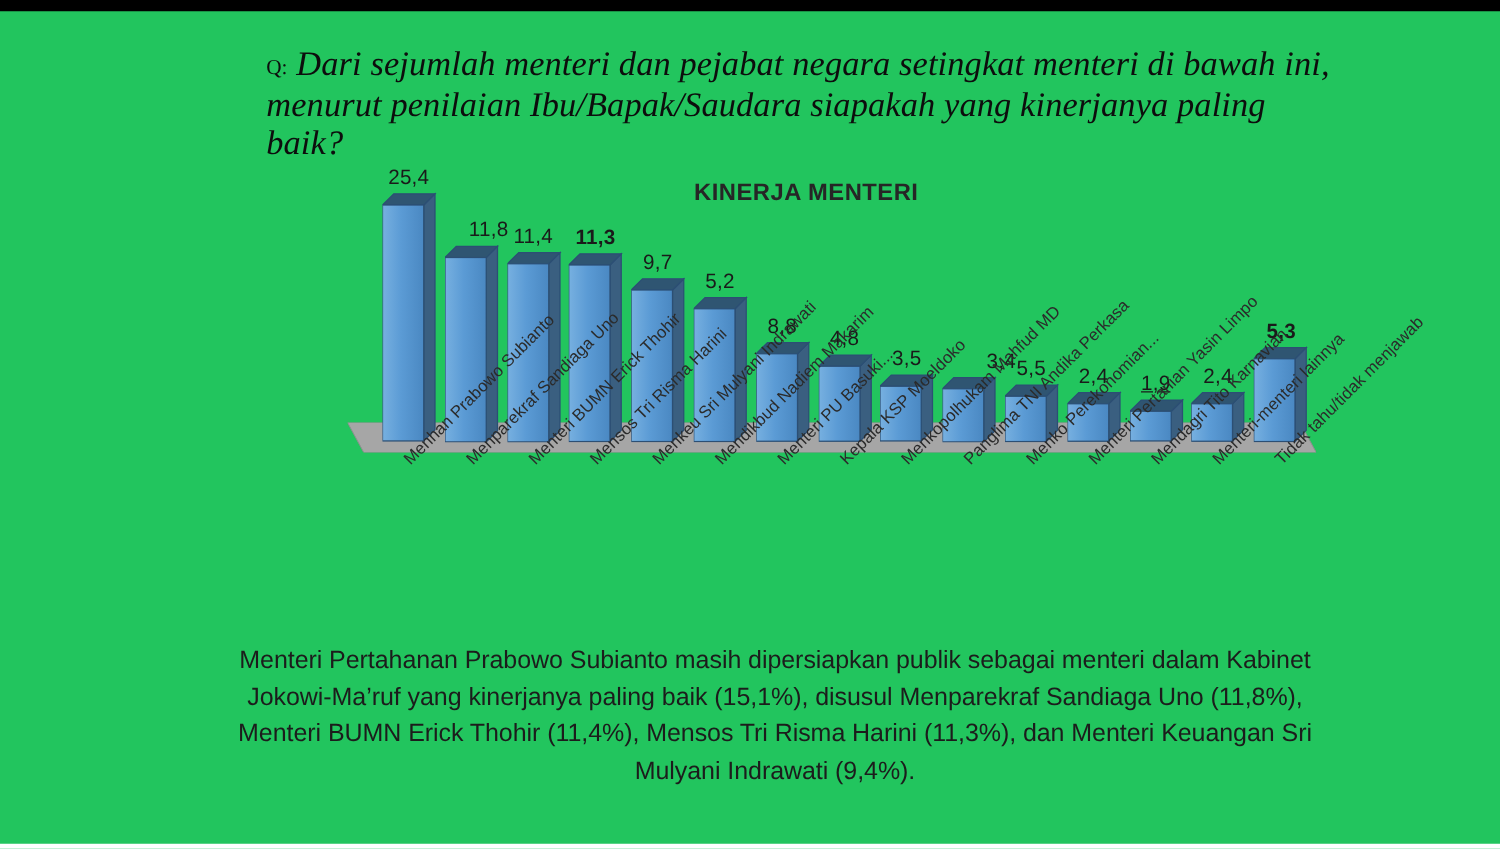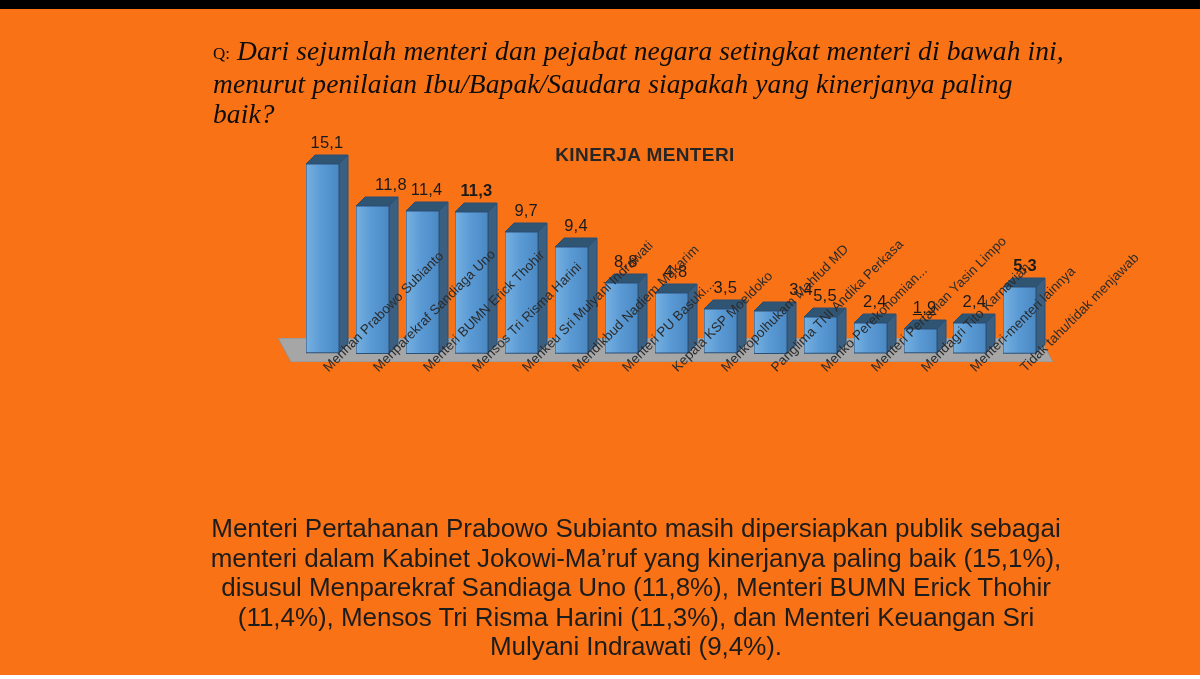--- a/index.html
+++ b/index.html
@@ -13,21 +13,21 @@
     position: relative;
     overflow: hidden;
     font-family: "Liberation Sans", sans-serif;
   }
 
   #slide {
     position: absolute;
     left: 0; top: 0;
     width: 1200px;
     height: 679px;
-    background: #f97316;
+    background: #22c55e;
   }
 
   
   .letterbox-top {
     position: absolute;
     left: 0; top: 0;
     width: 1200px;
     height: 9px;
     background: #000000;
   }
@@ -123,25 +123,25 @@
     color: #2b2b2b;
     white-space: nowrap;
     transform-origin: left top;
     transform: rotate(-45deg);
     letter-spacing: 0.1px;
   }
 
   
   #caption {
     position: absolute;
-    left: 196px;
+    left: 180px;
     top: 514px;
     width: 880px;
     text-align: center;
-    font-size: 26px;
+    font-size: 20px;
     line-height: 29.5px;
     color: #1c1c1c;
     letter-spacing: -0.05px;
   }
 </style>
 </head>
 <body>
 
 <div id="slide">
 
@@ -165,21 +165,21 @@
                   <stop offset="0%" stop-color="#77b0e0"></stop>
                   <stop offset="45%" stop-color="#5B9BD5"></stop>
                   <stop offset="100%" stop-color="#4a88c2"></stop>
                 </linearGradient>
               </defs>
               <polygon points="33,10 42,1 42,189.75 33,198.75" fill="#3A5F80" stroke="#2C4F74" stroke-width="1"></polygon>
               <polygon points="0,10 9,1 42,1 33,10" fill="#2F5572" stroke="#2C4F74" stroke-width="1"></polygon>
               <rect x="0" y="10" width="33" height="188.75" fill="url(#g0)" stroke="#2C4F74" stroke-width="1"></rect>
             </svg>
           </div>
-          <div class="bar-value" style="left: 9px; bottom: 201.75px;">15,1</div>
+          <div class="bar-value" style="left: 9px; bottom: 201.75px;">25,4</div>
           <div class="bar" style="left: 67.8px; width: 42px; height: 156.5px;">
             <svg width="44" height="158.5" viewBox="0 0 44 158.5" style="position: absolute; left: 0px; bottom: 0px;">
               <defs>
                 <linearGradient id="g1" x1="0" y1="0" x2="1" y2="0">
                   <stop offset="0%" stop-color="#77b0e0"></stop>
                   <stop offset="45%" stop-color="#5B9BD5"></stop>
                   <stop offset="100%" stop-color="#4a88c2"></stop>
                 </linearGradient>
               </defs>
               <polygon points="33,10 42,1 42,148.5 33,157.5" fill="#3A5F80" stroke="#2C4F74" stroke-width="1"></polygon>
@@ -240,21 +240,21 @@
                   <stop offset="0%" stop-color="#77b0e0"></stop>
                   <stop offset="45%" stop-color="#5B9BD5"></stop>
                   <stop offset="100%" stop-color="#4a88c2"></stop>
                 </linearGradient>
               </defs>
               <polygon points="33,10 42,1 42,107.25 33,116.25" fill="#3A5F80" stroke="#2C4F74" stroke-width="1"></polygon>
               <polygon points="0,10 9,1 42,1 33,10" fill="#2F5572" stroke="#2C4F74" stroke-width="1"></polygon>
               <rect x="0" y="10" width="33" height="106.25" fill="url(#g5)" stroke="#2C4F74" stroke-width="1"></rect>
             </svg>
           </div>
-          <div class="bar-value" style="left: 258px; bottom: 119.25px;">9,4</div>
+          <div class="bar-value" style="left: 258px; bottom: 119.25px;">5,2</div>
           <div class="bar" style="left: 316.8px; width: 42px; height: 79px;">
             <svg width="44" height="81" viewBox="0 0 44 81" style="position: absolute; left: 0px; bottom: 0px;">
               <defs>
                 <linearGradient id="g6" x1="0" y1="0" x2="1" y2="0">
                   <stop offset="0%" stop-color="#77b0e0"></stop>
                   <stop offset="45%" stop-color="#5B9BD5"></stop>
                   <stop offset="100%" stop-color="#4a88c2"></stop>
                 </linearGradient>
               </defs>
               <polygon points="33,10 42,1 42,71 33,80" fill="#3A5F80" stroke="#2C4F74" stroke-width="1"></polygon>

